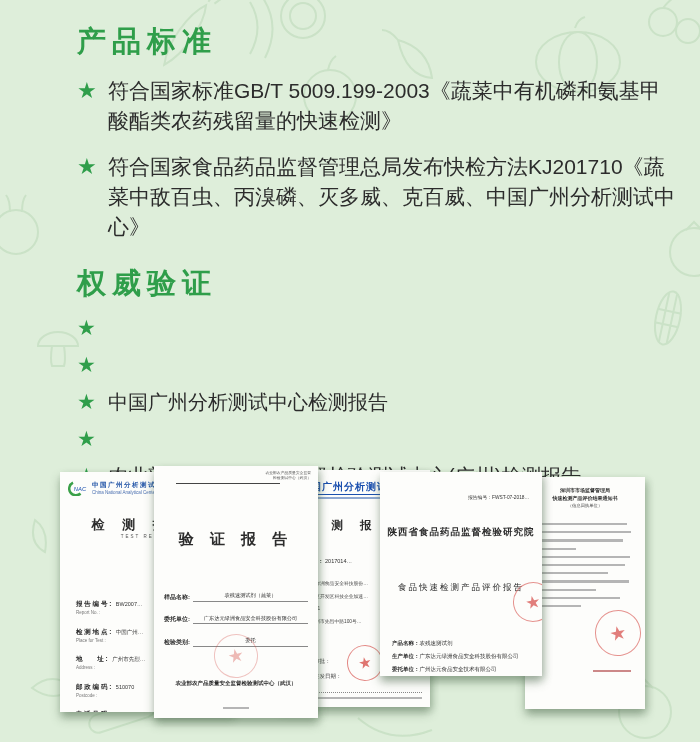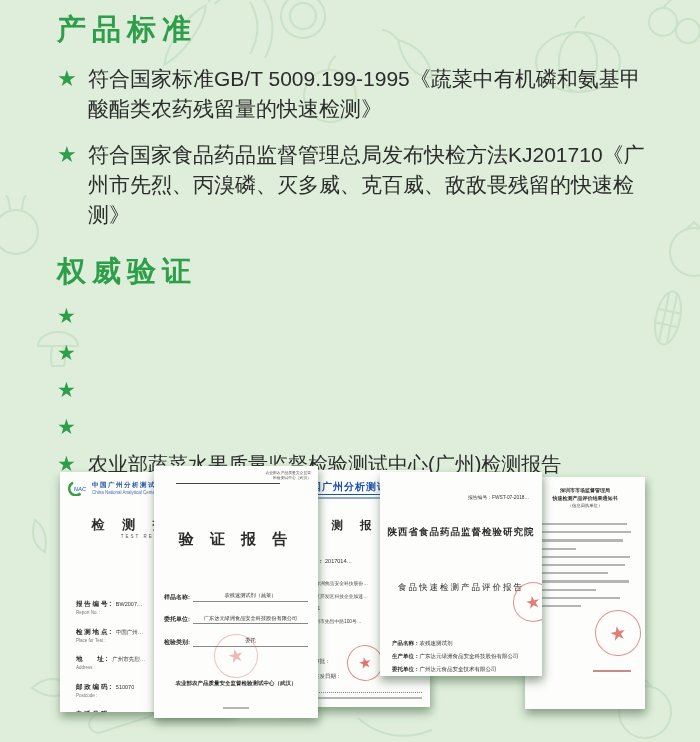--- a/index.html
+++ b/index.html
@@ -4,21 +4,21 @@
 <style>
   * { margin:0; padding:0; box-sizing:border-box; }
   html,body { width:700px; height:742px; overflow:hidden; }
   body {
     position:relative;
     background:#deeeda;
     font-family:"Liberation Sans","DejaVu Sans",sans-serif;
     color:#2c2c2c;
   }
   .doodles { position:absolute; left:0; top:0; z-index:1; }
-  .page { position:absolute; inset:0; z-index:2; padding:10px 0 0 57px; }
+  .page { position:absolute; inset:0; z-index:2; padding:22px 0 0 57px;margin-left:20px; }
   .sec-title { font-size:29px; font-weight:bold; letter-spacing:6px; color:#2f9e4a; }
   #std-title { margin-bottom:14px; }
   #ver-title { margin-top:22px; margin-bottom:10px; }
   .bullet { display:flex; align-items:flex-start; }
   .star { flex:none; width:31px; color:#2f9e4a; }
   .std-item { width:600px; font-size:21px; line-height:30px; margin-bottom:16px; }
   .std-item .star { font-size:22px; line-height:30px; }
   .ver-item { font-size:20px; line-height:28px; margin-bottom:9px; white-space:nowrap; }
   .ver-item .star { font-size:21px; line-height:28px; }
   .more-dots { margin:4px 0 0 32px; font-size:24px; font-weight:bold; letter-spacing:3px; line-height:22px; color:#2c2c2c; }
@@ -164,37 +164,38 @@
     <path d="M35,520 q14,10 10,32 q-17,-9 -10,-32 Z"></path>
   </g>
 </svg>
 
 <div class="page">
 
   <div class="sec-title" id="std-title">产品标准</div>
 
   <div class="bullet std-item">
     <span class="star">★</span>
-    <p>符合国家标准GB/T 5009.199-1995《蔬菜中有机磷和氨基甲酸酯类农药残留量的快速检测》</p>
+    <p>符合国家标准GB/T 5009.199-2003《蔬菜中有机磷和氨基甲酸酯类农药残留量的快速检测》</p>
   </div>
   <div class="bullet std-item">
     <span class="star">★</span>
-    <p>符合国家食品药品监督管理总局发布快检方法KJ201710《广州市先烈、丙溴磷、灭多威、克百威、敌敌畏残留的快速检测》</p>
+    <p>符合国家食品药品监督管理总局发布快检方法KJ201710《蔬菜中敌百虫、丙溴磷、灭多威、克百威、中国广州分析测试中心》</p>
   </div>
 
   <div class="sec-title" id="ver-title">权威验证</div>
 
   <div class="bullet ver-item">
     <span class="star">★</span>
   </div>
   <div class="bullet ver-item">
     <span class="star">★</span>
   </div>
   <div class="bullet ver-item">
     <span class="star">★</span>
+    <p>中国广州分析测试中心检测报告</p>
   </div>
   <div class="bullet ver-item">
     <span class="star">★</span>
   </div>
   <div class="bullet ver-item">
     <span class="star">★</span>
     <p>农业部蔬菜水果质量监督检验测试中心(广州)检测报告</p>
   </div>
 
   <div class="more-dots">…………</div>

